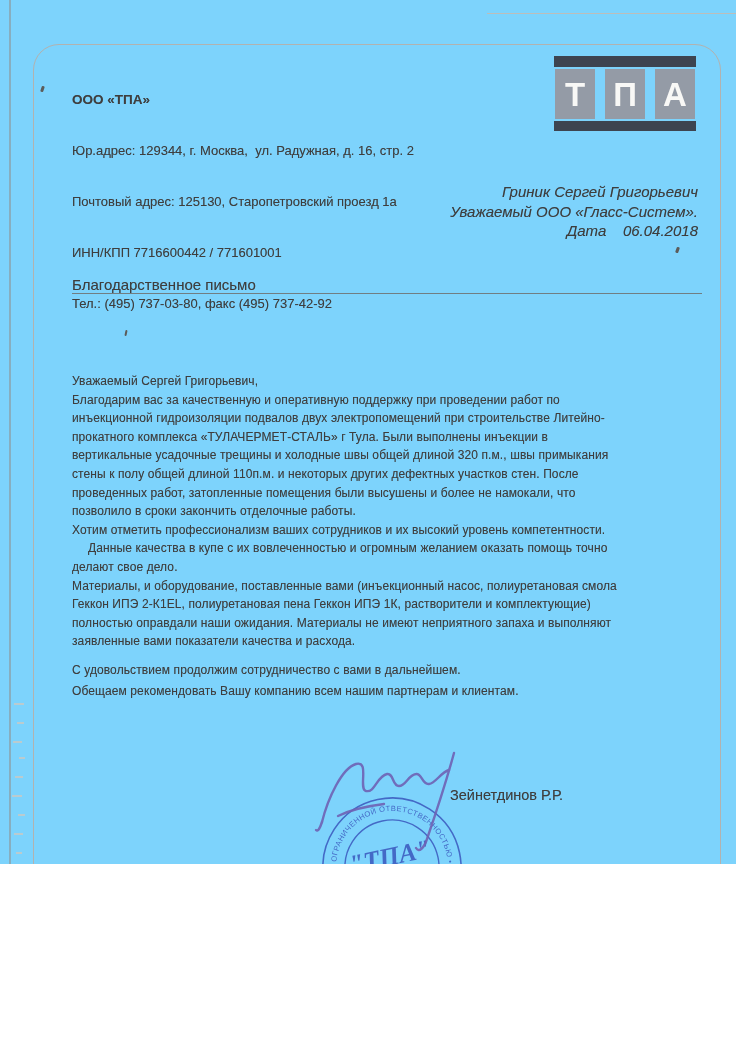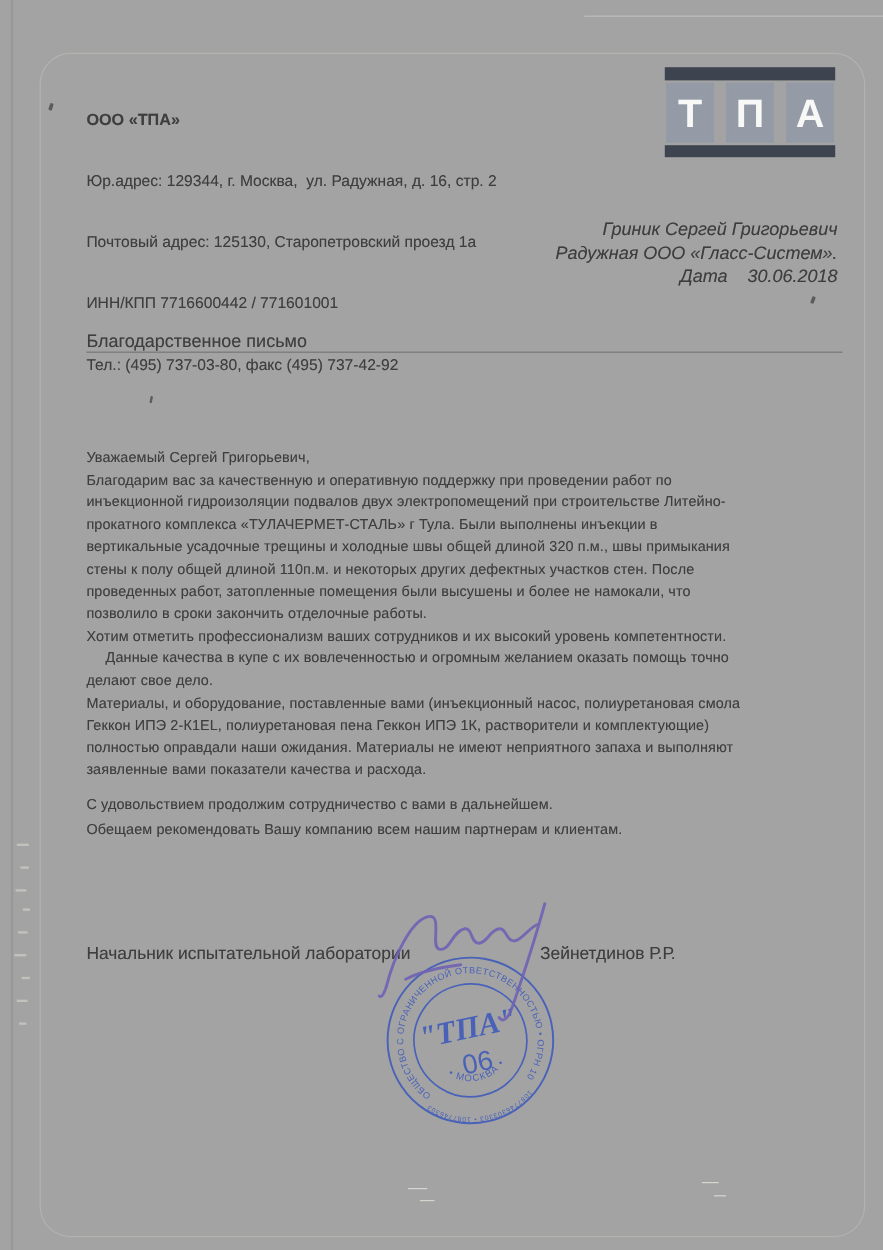--- a/index.html
+++ b/index.html
@@ -1,19 +1,19 @@
 <!DOCTYPE html>
 <html><head>
 <meta charset="utf-8">
 <style>
   html,body{margin:0;padding:0;}
   .page{
     position:relative;
-    width:736px;height:1042px;
-    background:#a3a3a3;
+    width:736px;height:864px;
+    background:#7dd3fc;
     overflow:hidden;
     font-family:"Liberation Sans", sans-serif;
     color:#3d3d3d;
   }
   .txt{position:absolute;white-space:pre;color:#3e3e3e;text-shadow:0 0 .5px rgba(70,70,70,.45);}
   
   .edge-left{position:absolute;left:9px;top:0;width:2px;height:1042px;background:#8f8f8c;opacity:.55;}
   .edge-top{position:absolute;left:487px;top:13px;width:249px;height:1px;background:#bdbdb9;}
   .frame{position:absolute;left:33px;top:44px;width:686px;height:985px;
     border:1.5px solid #b2b2af;border-radius:26px;}
@@ -69,22 +69,22 @@
     <div class="tiles">
       <div class="tile">Т</div>
       <div class="tile">П</div>
       <div class="tile">А</div>
     </div>
     <div class="bar bottom"></div>
   </div>
 
   <div class="addressee">
     <div>Гриник Сергей Григорьевич</div>
-    <div>Радужная ООО «Гласс-Систем».</div>
-    <div>Дата    30.06.2018</div>
+    <div>Уважаемый ООО «Гласс-Систем».</div>
+    <div>Дата    06.04.2018</div>
   </div>
 
   <div class="txt title">Благодарственное письмо</div>
   <div class="rule"></div>
 
   <div class="txt body-line" style="left:72px;top:374px">Уважаемый Сергей Григорьевич,</div>
   <div class="txt body-line" style="left:72px;top:392.6px">Благодарим вас за качественную и оперативную поддержку при проведении работ по</div>
   <div class="txt body-line" style="left:72px;top:411.2px">инъекционной гидроизоляции подвалов двух электропомещений при строительстве Литейно-</div>
   <div class="txt body-line" style="left:72px;top:429.8px">прокатного комплекса «ТУЛАЧЕРМЕТ-СТАЛЬ» г Тула. Были выполнены инъекции в</div>
   <div class="txt body-line" style="left:72px;top:448.4px">вертикальные усадочные трещины и холодные швы общей длиной 320 п.м., швы примыкания</div>
@@ -95,21 +95,20 @@
   <div class="txt body-line" style="left:88px;top:541.4px">Данные качества в купе с их вовлеченностью и огромным желанием оказать помощь точно</div>
   <div class="txt body-line" style="left:72px;top:560px">делают свое дело.</div>
   <div class="txt body-line" style="left:72px;top:578.6px">Материалы, и оборудование, поставленные вами (инъекционный насос, полиуретановая смола</div>
   <div class="txt body-line" style="left:72px;top:597.2px">Геккон ИПЭ 2-К1EL, полиуретановая пена Геккон ИПЭ 1К, растворители и комплектующие)</div>
   <div class="txt body-line" style="left:72px;top:615.8px">полностью оправдали наши ожидания. Материалы не имеют неприятного запаха и выполняют</div>
   <div class="txt body-line" style="left:72px;top:634.4px">заявленные вами показатели качества и расхода.</div>
 
   <div class="txt body-line" style="left:72px;top:663px">С удовольствием продолжим сотрудничество с вами в дальнейшем.</div>
   <div class="txt body-line" style="left:72px;top:683.5px">Обещаем рекомендовать Вашу компанию всем нашим партнерам и клиентам.</div>
 
-  <div class="txt sig-role">Начальник испытательной лаборатории</div>
   <div class="txt sig-name">Зейнетдинов Р.Р.</div>
 
   <svg class="stamp-svg" viewBox="-83 -83 166 166">
     <g transform="rotate(-12)" fill="none" stroke="#3a57bd" opacity="0.85">
       <circle r="69" stroke-width="1.6"></circle>
       <circle r="47" stroke-width="1.4"></circle>
       <defs>
         <path id="ringPath" d="M -39.6,39.6 A 56,56 0 1,1 39.6,39.6"></path>
         <path id="digitPath" d="M 45.3,45.3 A 64,64 0 0,1 -45.3,45.3"></path>
         <path id="cityPath" d="M -34,0 A 34,34 0 0,0 34,0"></path>

